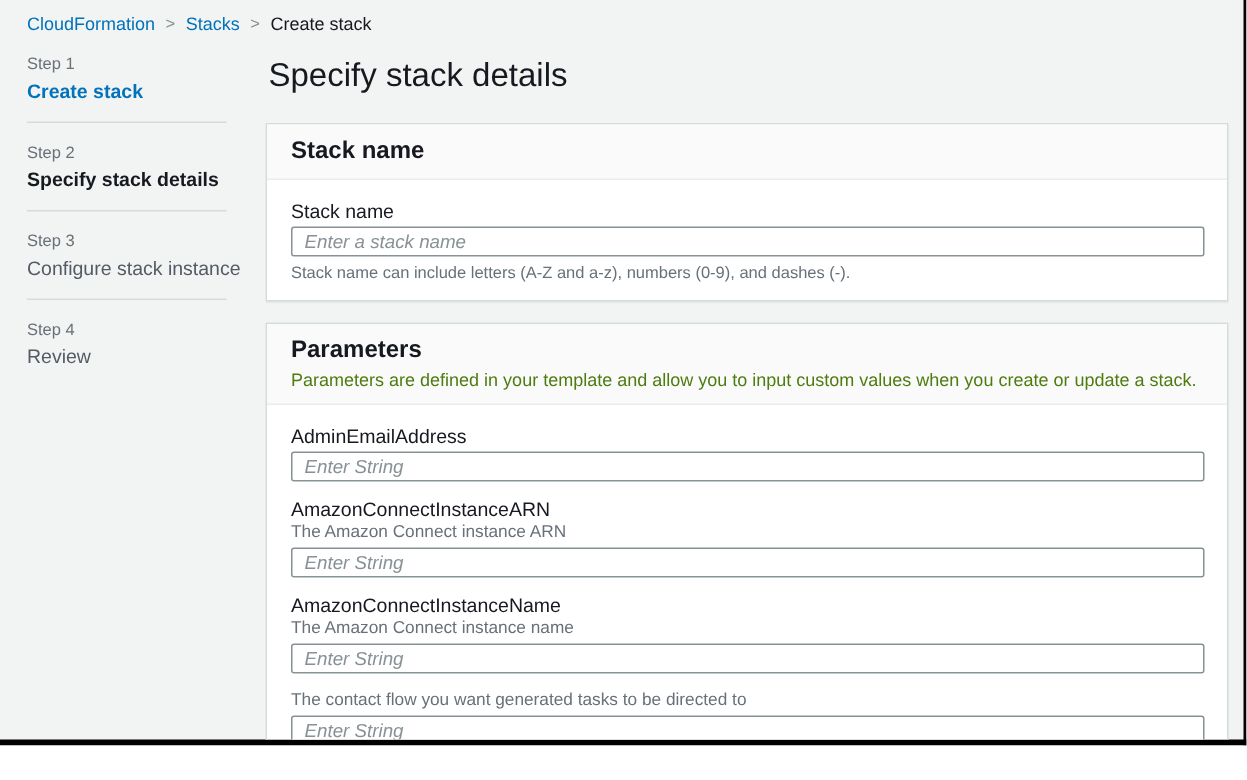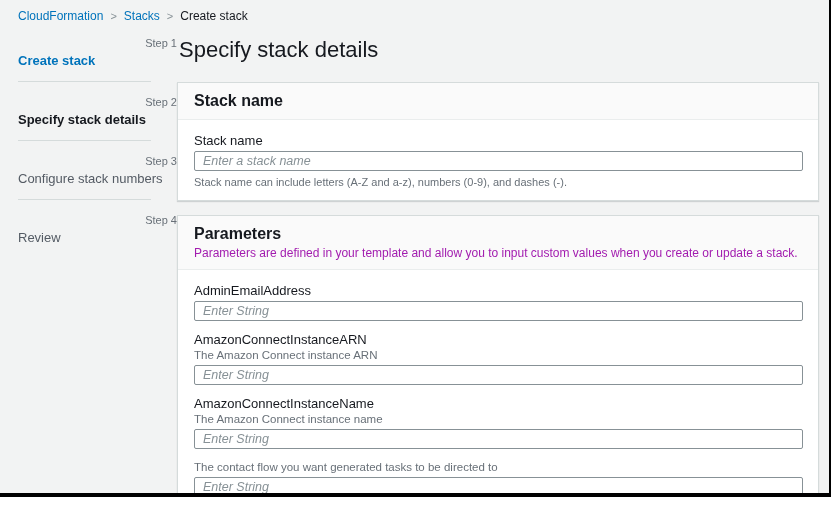--- a/index.html
+++ b/index.html
@@ -42,21 +42,20 @@
   .sidebar {
     width: 177px;
     flex: 0 0 177px;
     padding-left: 18px;
   }
   .step-block { padding: 2px 0 0 0; }
   .step-num {
     font-size: 11px;
     color: #687078;
     margin-bottom: 4px;
-    text-align: right;
   }
   .step-label { font-size: 13px; color: #545b64; }
   .step-label.visited { color: #0073bb; font-weight: 700; cursor: pointer; }
   .step-label.current { color: #16191f; font-weight: 700; }
   .step-divider {
     border: none;
     border-top: 1px solid #d5dbdb;
     width: 133px;
     margin: 13px 0 12px 0;
   }
@@ -86,21 +85,21 @@
     border-bottom: 1px solid #eaeded;
     padding: 9px 16px 9px 16px;
   }
   .panel-title {
     font-size: 16px;
     font-weight: 700;
     color: #16191f;
   }
   .panel-desc {
     font-size: 12px;
-    color: #a21caf;
+    color: #4d7c0f;
     margin-top: 3px;
   }
   .panel-body { padding: 13px 15px 12px 16px; }
 
   .field-label {
     font-size: 13px;
     color: #16191f;
     line-height: 15px;
   }
   .field-desc {
@@ -157,21 +156,21 @@
         <div class="step-label visited">Create stack</div>
       </div>
       <hr class="step-divider">
       <div class="step-block">
         <div class="step-num">Step 2</div>
         <div class="step-label current">Specify stack details</div>
       </div>
       <hr class="step-divider">
       <div class="step-block">
         <div class="step-num">Step 3</div>
-        <div class="step-label">Configure stack numbers</div>
+        <div class="step-label">Configure stack instance</div>
       </div>
       <hr class="step-divider">
       <div class="step-block">
         <div class="step-num">Step 4</div>
         <div class="step-label">Review</div>
       </div>
     </aside>
 
     <main class="main">
       <h1 class="page-title">Specify stack details</h1>

